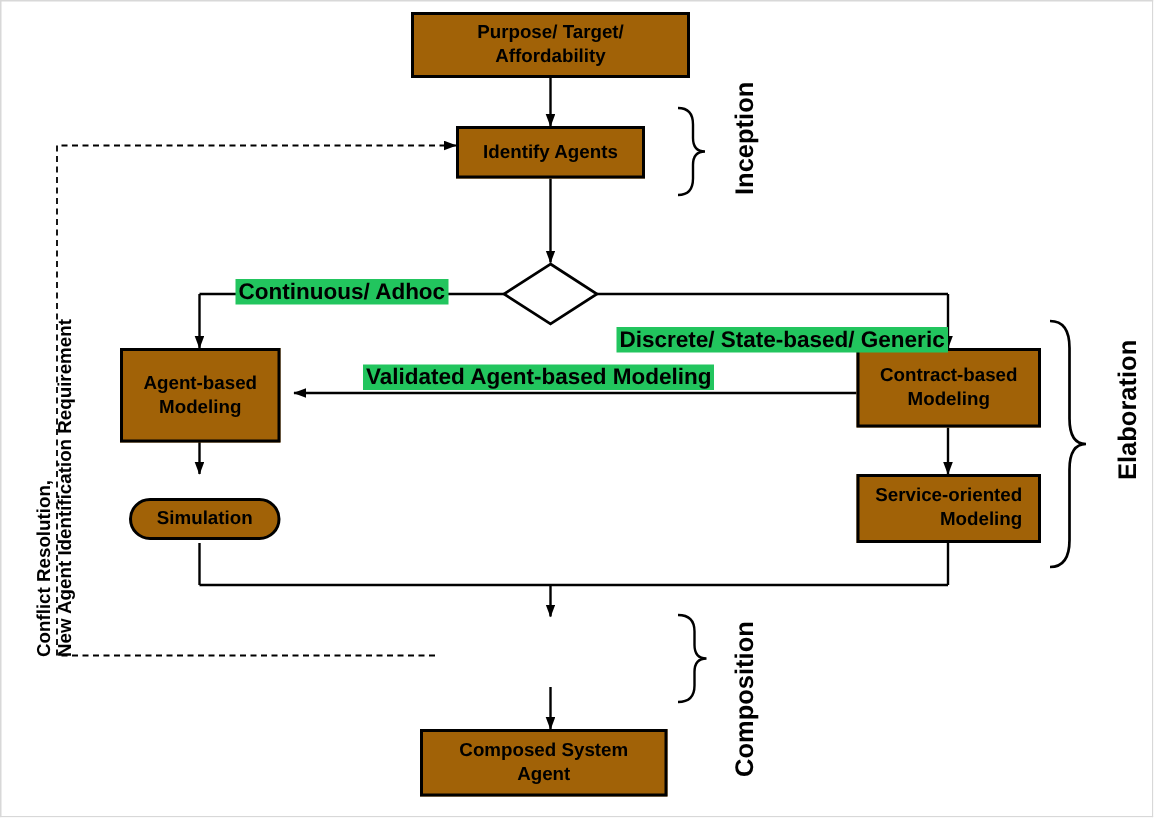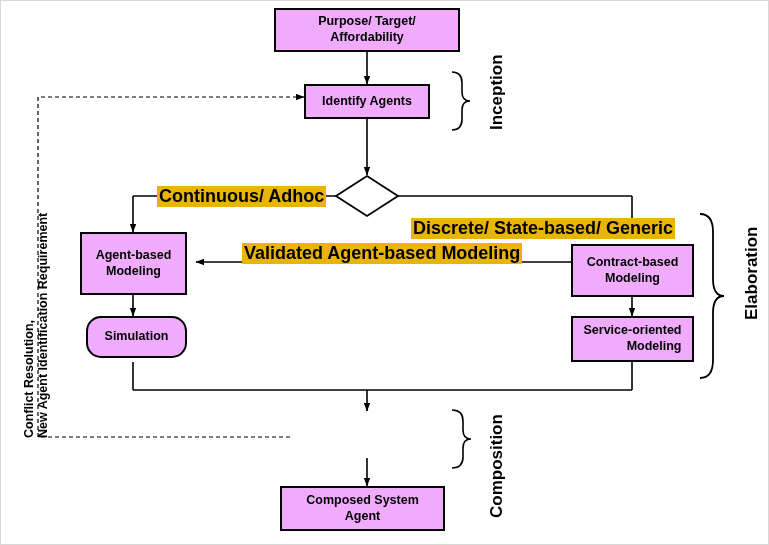--- a/index.html
+++ b/index.html
@@ -11,39 +11,39 @@
     position: relative;
     width: 769px;
     height: 545px;
     background: #ffffff;
     font-family: "Liberation Sans", sans-serif;
     overflow: hidden;
   }
   .node {
     position: absolute;
     border: 2px solid #000000;
-    background: #f0abfc;
+    background: #a16207;
     box-sizing: border-box;
     display: flex;
     align-items: center;
     justify-content: center;
     text-align: center;
     font-weight: bold;
     font-size: 12.5px;
     color: #000000;
     line-height: 1.25;
     padding: 2px 4px;
     white-space: pre-line;
   }
   .edge-label {
     position: absolute;
     font-weight: bold;
-    font-size: 18px;
+    font-size: 15px;
     color: #000000;
-    background: #eab308;
+    background: #22c55e;
     white-space: nowrap;
     padding: 0 2px;
   }
   .phase-label {
     position: absolute;
     font-weight: bold;
     font-size: 17px;
     color: #000000;
     white-space: nowrap;
     transform-origin: left top;
@@ -124,24 +124,24 @@
   </svg>
 
   <div class="node" style="left:274px;top:8px;width:186px;height:44px;">Purpose/ Target/
 Affordability</div>
 
   <div class="node" style="left:304px;top:84px;width:126px;height:35px;">Identify Agents</div>
 
   <div class="node" style="left:80px;top:232px;width:107px;height:63px;">Agent-based
 Modeling</div>
 
-  <div class="node" style="left:571px;top:232px;width:123px;height:53px;margin-top:12px;">Contract-based
+  <div class="node" style="left:571px;top:232px;width:123px;height:53px;">Contract-based
 Modeling</div>
 
-  <div class="node" style="left:86px;top:316px;width:101px;height:42px;border-radius:15px;">Simulation</div>
+  <div class="node" style="left:86px;top:332px;width:101px;height:28px;border-radius:15px;">Simulation</div>
 
   <div class="node" style="left:571px;top:316px;width:123px;height:46px;text-align:right;">Service-oriented
 Modeling</div>
 
 
   <div class="node" style="left:280px;top:486px;width:165px;height:45px;">Composed System
 Agent</div>
 
   <div class="edge-label" style="left:157px;top:186px;">Continuous/ Adhoc</div>
 

